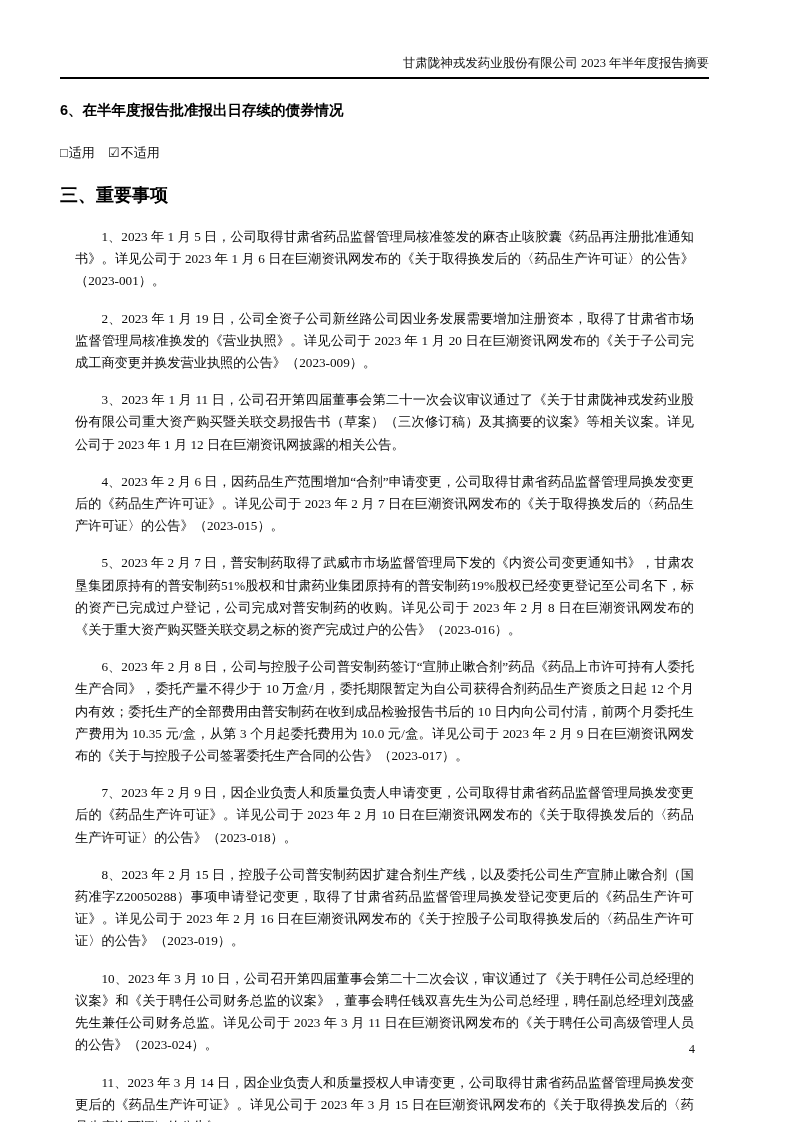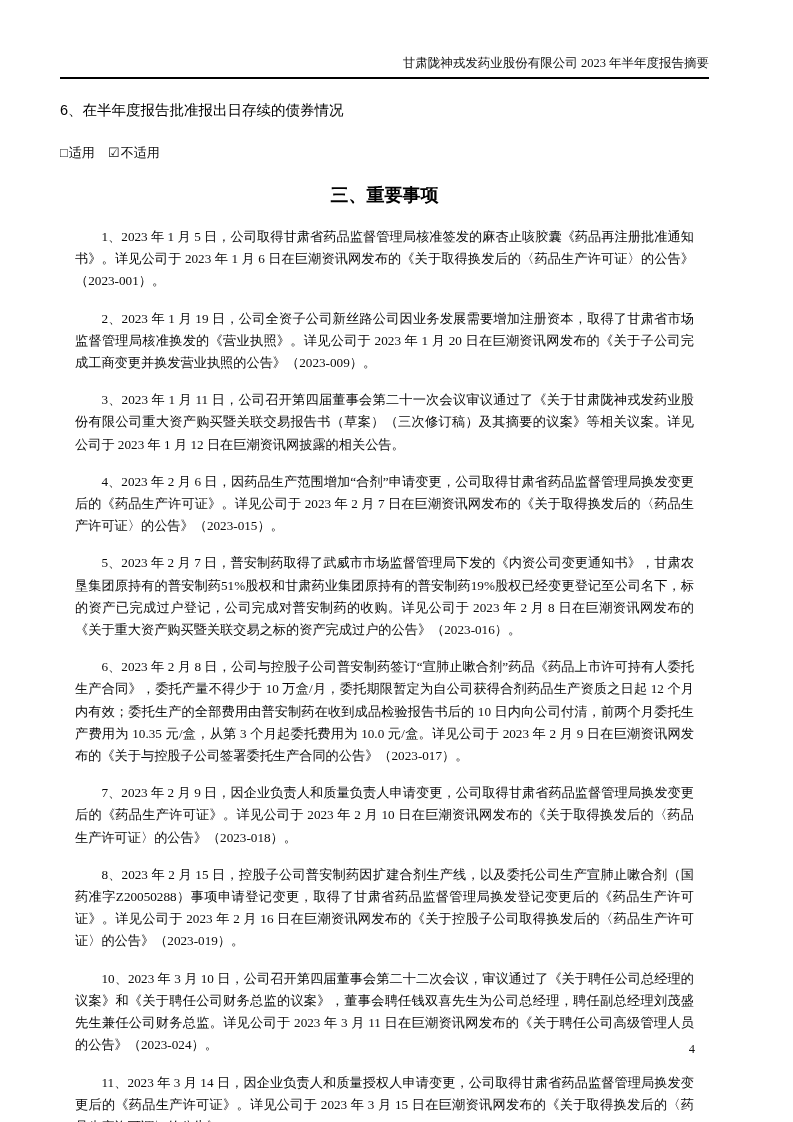--- a/index.html
+++ b/index.html
@@ -25,21 +25,21 @@
     padding-bottom: 6px;
     border-bottom: 2px solid #000000;
     text-align: right;
     font-size: 12.5px;
     line-height: 16px;
     color: #111111;
   }
   .sec-heading-small {
     margin: 21px 0 0 0;
     font-family: "Liberation Sans", "DejaVu Sans", sans-serif;
-    font-weight: 400;
+    font-weight: 700;
     font-size: 14.5px;
     line-height: 20px;
     color: #000000;
   }
   .options-line {
     margin-top: 24px;
     font-size: 13px;
     line-height: 17px;
     color: #111111;
   }
@@ -51,21 +51,20 @@
   .option .box-glyph {
     margin-right: 1px;
   }
   .sec-heading-large {
     margin: 22px 0 0 0;
     font-family: "Liberation Sans", "DejaVu Sans", sans-serif;
     font-weight: 700;
     font-size: 18px;
     line-height: 24px;
     color: #000000;
-    text-align: center;
   }
   .paragraphs {
     margin-top: 19px;
   }
   .paragraphs p {
     margin: 15px;
     font-size: 13.2px;
     line-height: 22.2px;
     text-align: justify;
     text-indent: 2em;

